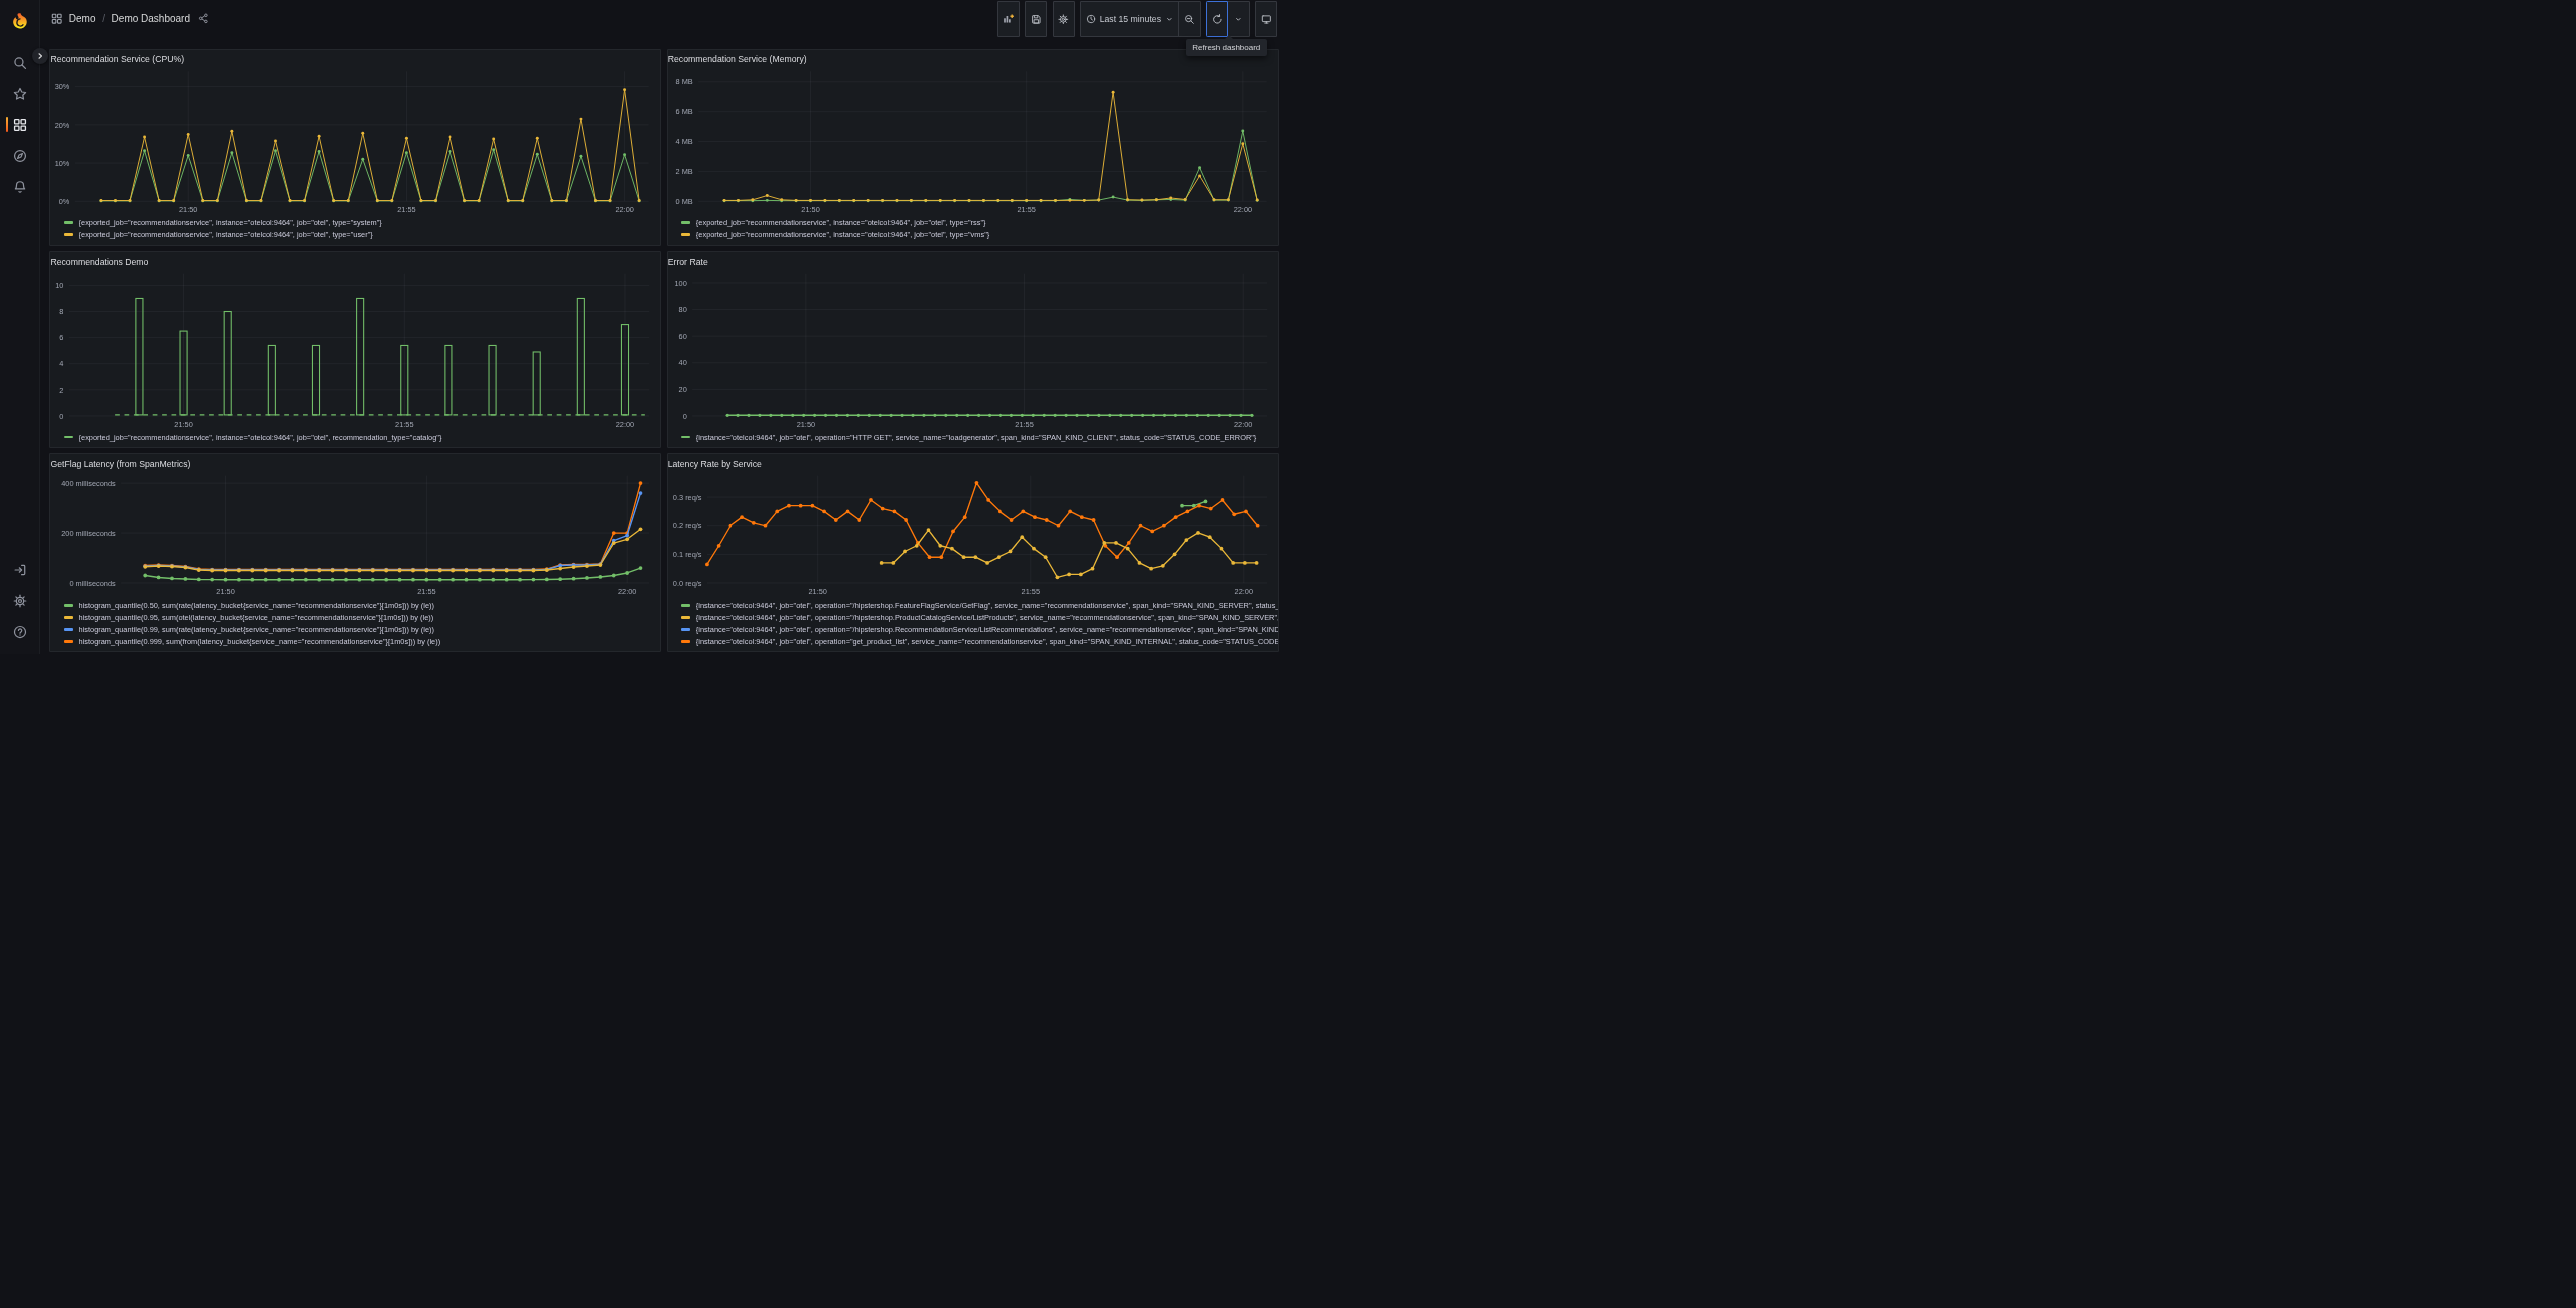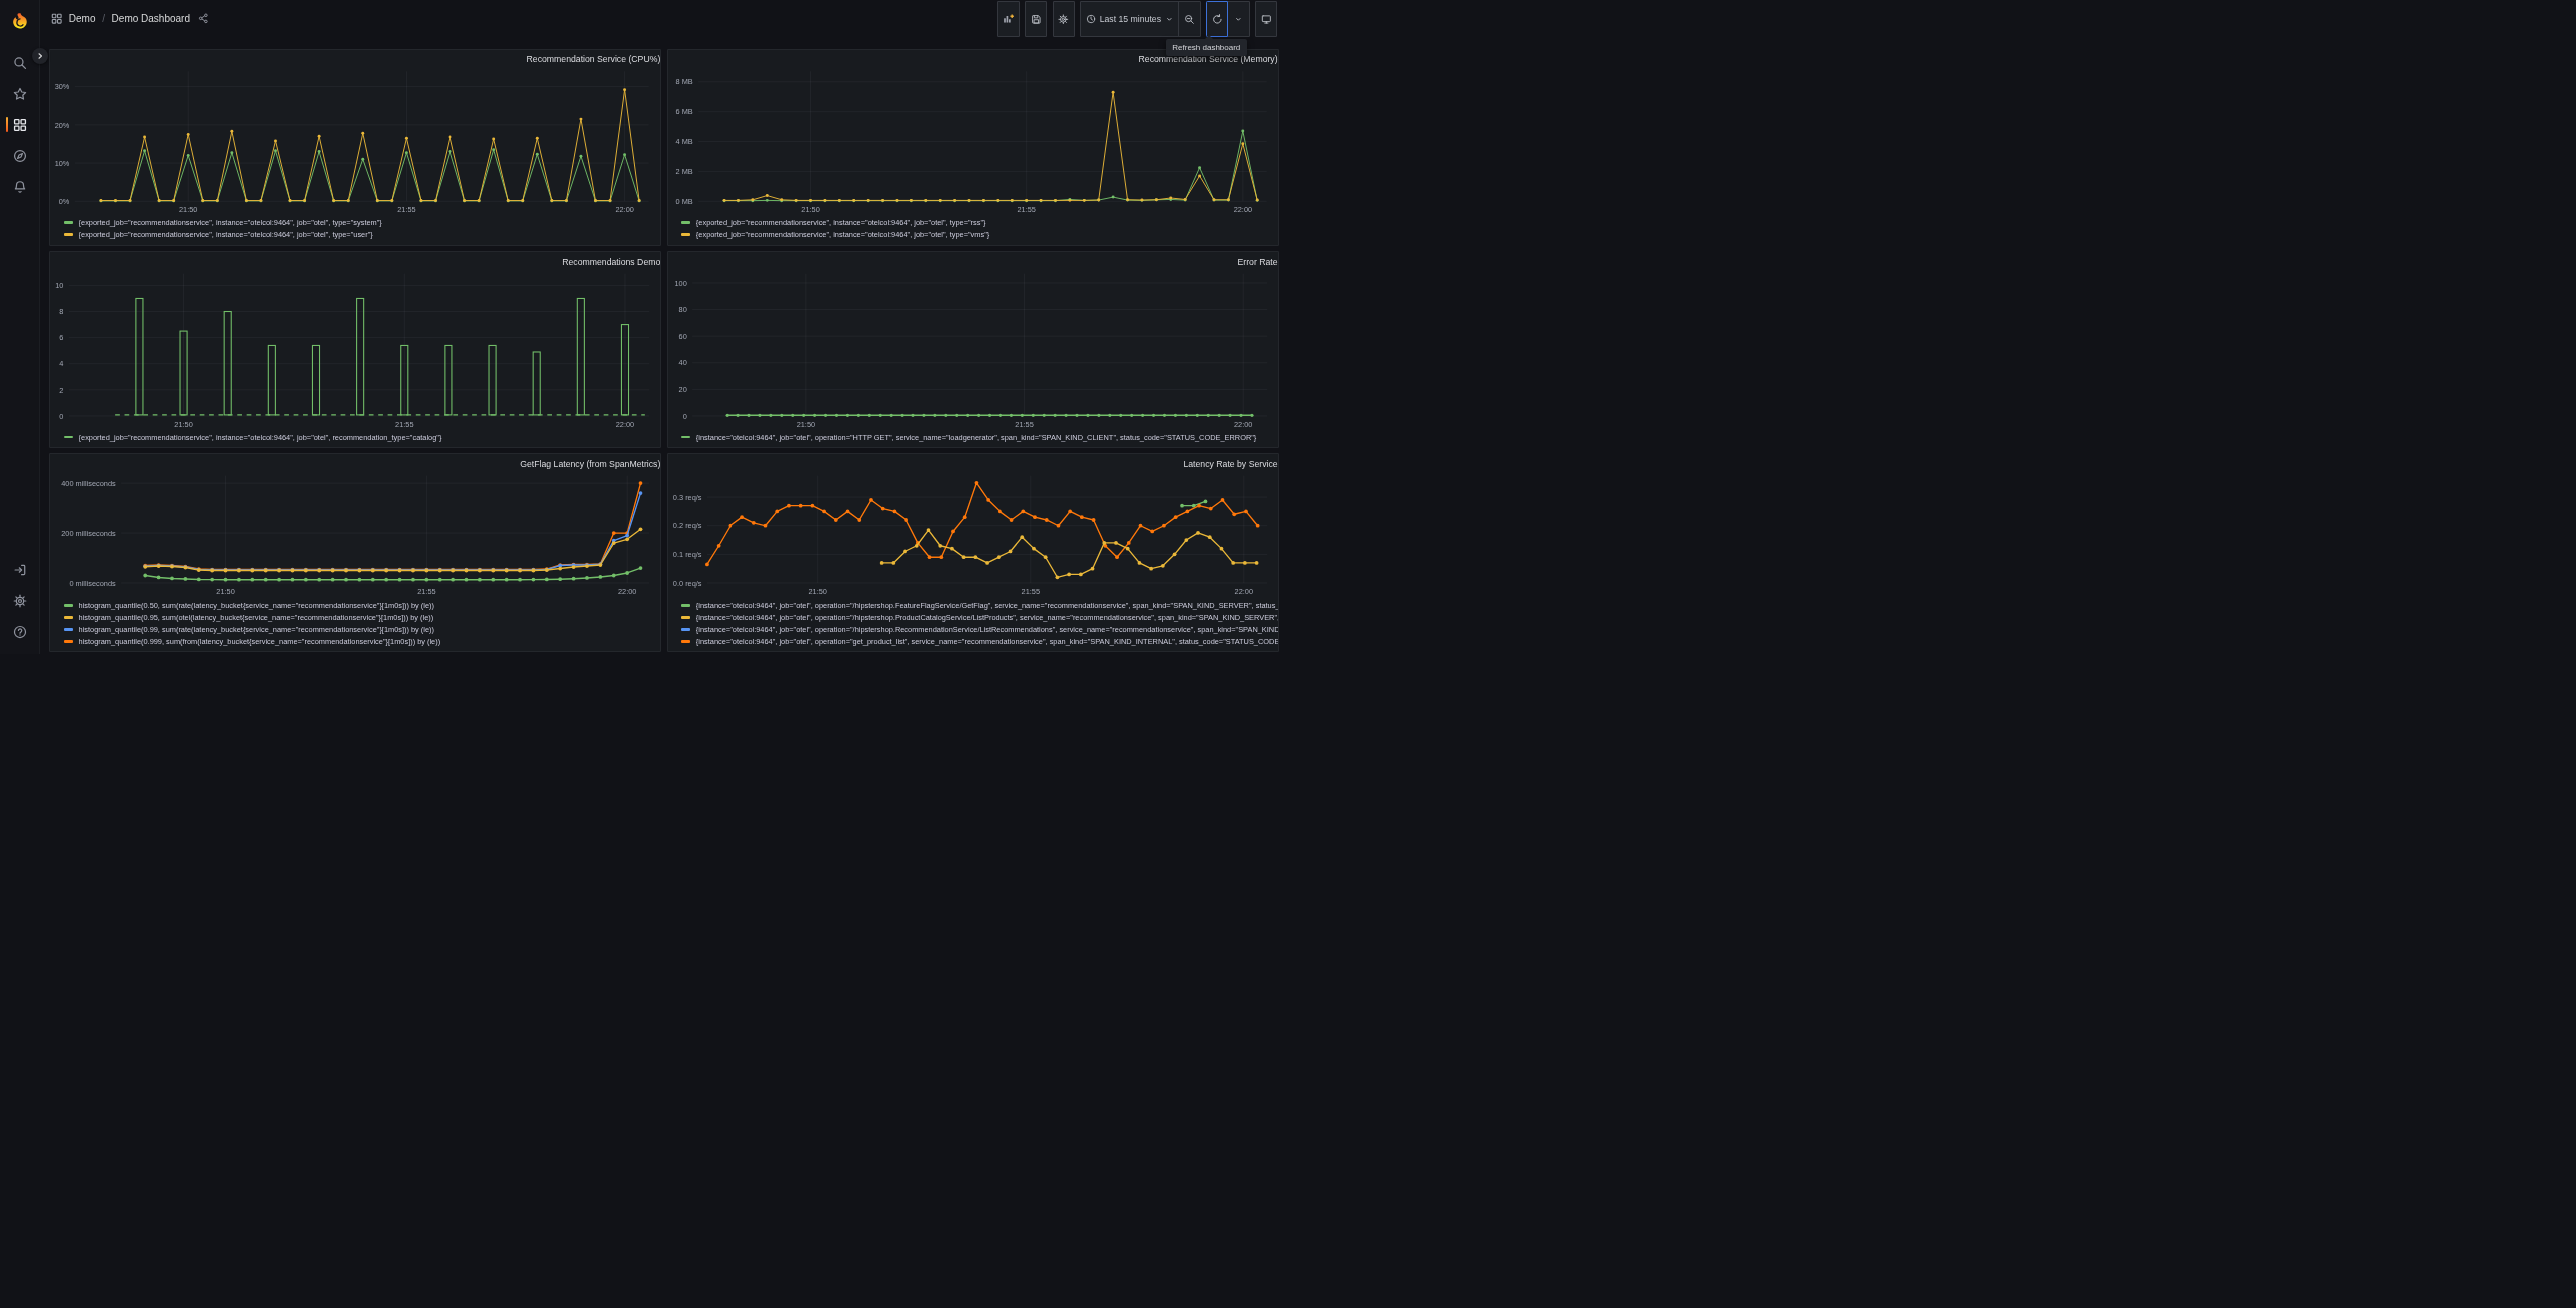--- a/index.html
+++ b/index.html
@@ -55,21 +55,21 @@
   }
   .tb-group { display:flex; align-items:stretch; border-radius:1.3px; }
   .tb-group .tb-btn { border-radius:0; }
   .tb-group .tb-btn:first-child { border-radius:1.3px 0 0 1.3px; }
   .tb-group .tb-btn:last-child { border-radius:0 1.3px 1.3px 0; border-left:none; }
   .tb-btn.focused { border:1.3px solid #3d71d9; border-radius:1.3px; z-index:2; }
   .time-label { white-space:nowrap; color:#c7cad1; font-weight:500; }
 
   
   .tooltip {
-    position:absolute; top:39px; right:41px; z-index:50;
+    position:absolute; top:39px; right:21px; z-index:50;
     background:#22252b; color:#d3d4d8; font-size:8px;
     padding:4px 6.7px; border-radius:2px; box-shadow:0 2.7px 6.7px rgba(0,0,0,.55);
     white-space:nowrap;
   }
   .tooltip::before {
     content:""; position:absolute; top:-4px; left:39px;
     border-left:4.7px solid transparent; border-right:4.7px solid transparent;
     border-bottom:4px solid #22252b;
   }
 
@@ -77,21 +77,21 @@
   .content { flex:1; padding:10.7px 9.4px 0 9.4px; }
   .grid {
     display:grid; grid-template-columns:1fr 1fr; grid-template-rows:197px 197px 199px;
     gap:5.4px; height:100%;
   }
   .panel {
     background:#181b1f; border:0.7px solid rgba(204,204,220,.07); border-radius:1.3px;
     display:flex; flex-direction:column; overflow:hidden; padding-bottom:4px;
   }
   .panel-title {
-    font-size:8.7px; font-weight:500; color:#dcdde1; text-align:right;
+    font-size:8.7px; font-weight:500; color:#dcdde1; text-align:left;
     padding:4.7px 0 1.3px 0; cursor:pointer; flex:0 0 16px;
   }
   .chart { flex:1; min-height:0; cursor:crosshair; }
   .legend { padding:1.3px 0 0 13.4px; }
   .legend-item { display:flex; align-items:center; gap:5.4px; height:12px; cursor:pointer; overflow:hidden; }
   .swatch { width:9.4px; height:2.7px; border-radius:1px; flex:0 0 9.4px; }
   .legend-label {
     font-size:7.4px; color:#ccccdc; white-space:nowrap; overflow:hidden; flex:1 1 auto;
   }
 

